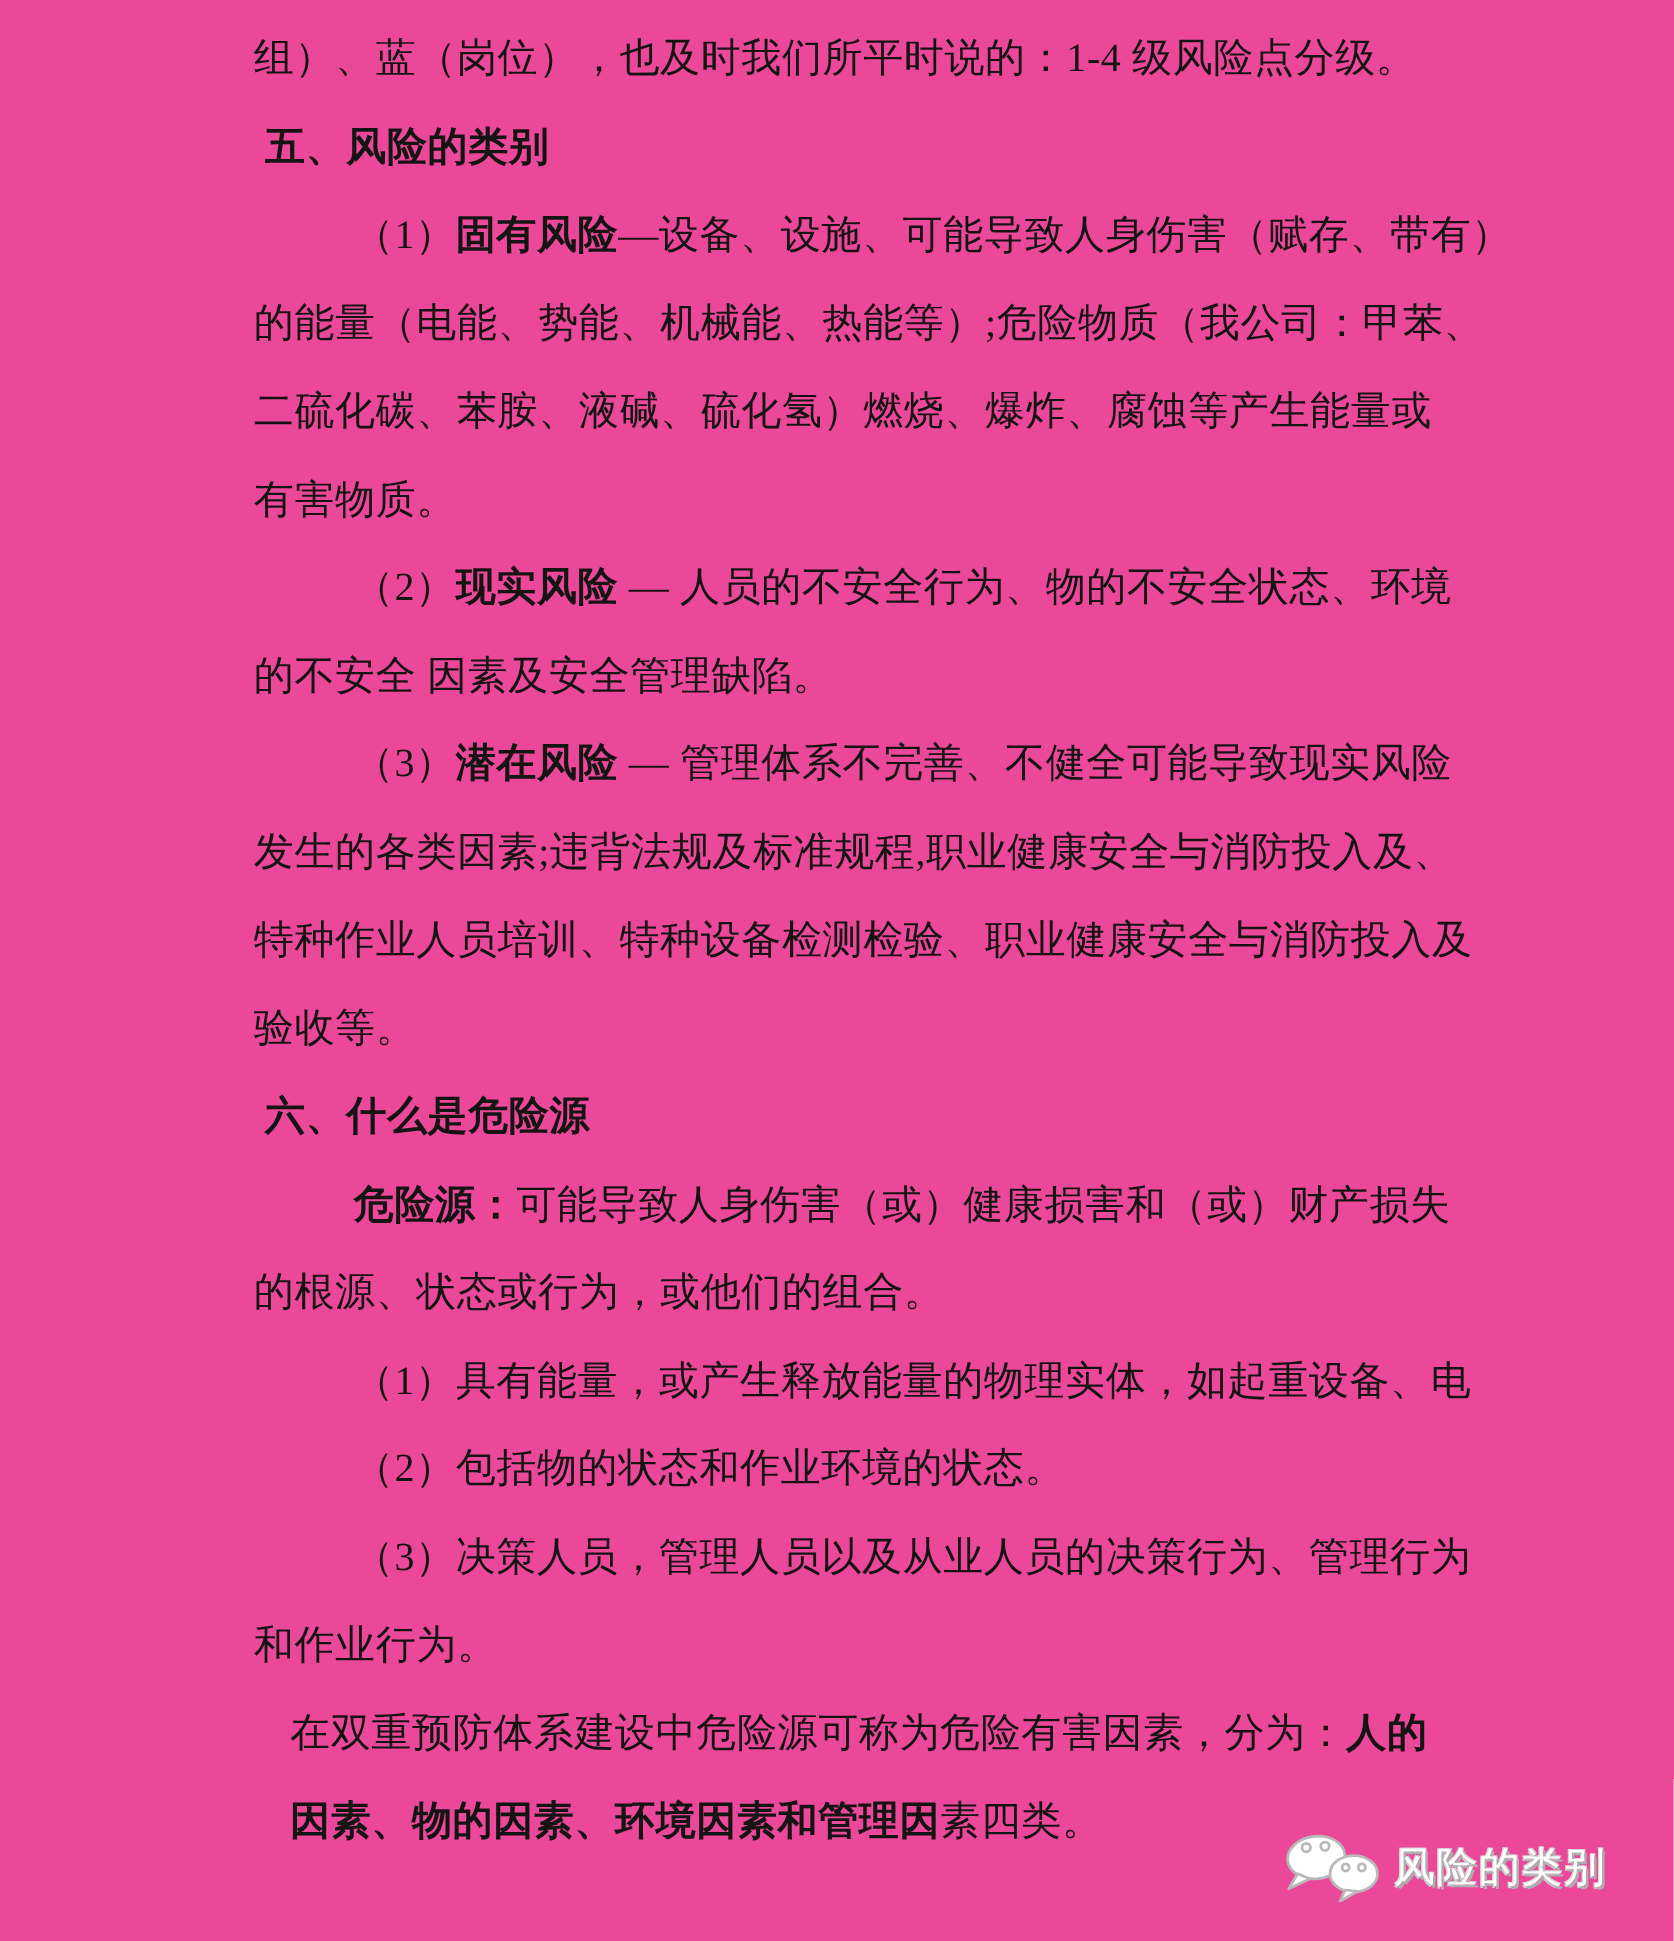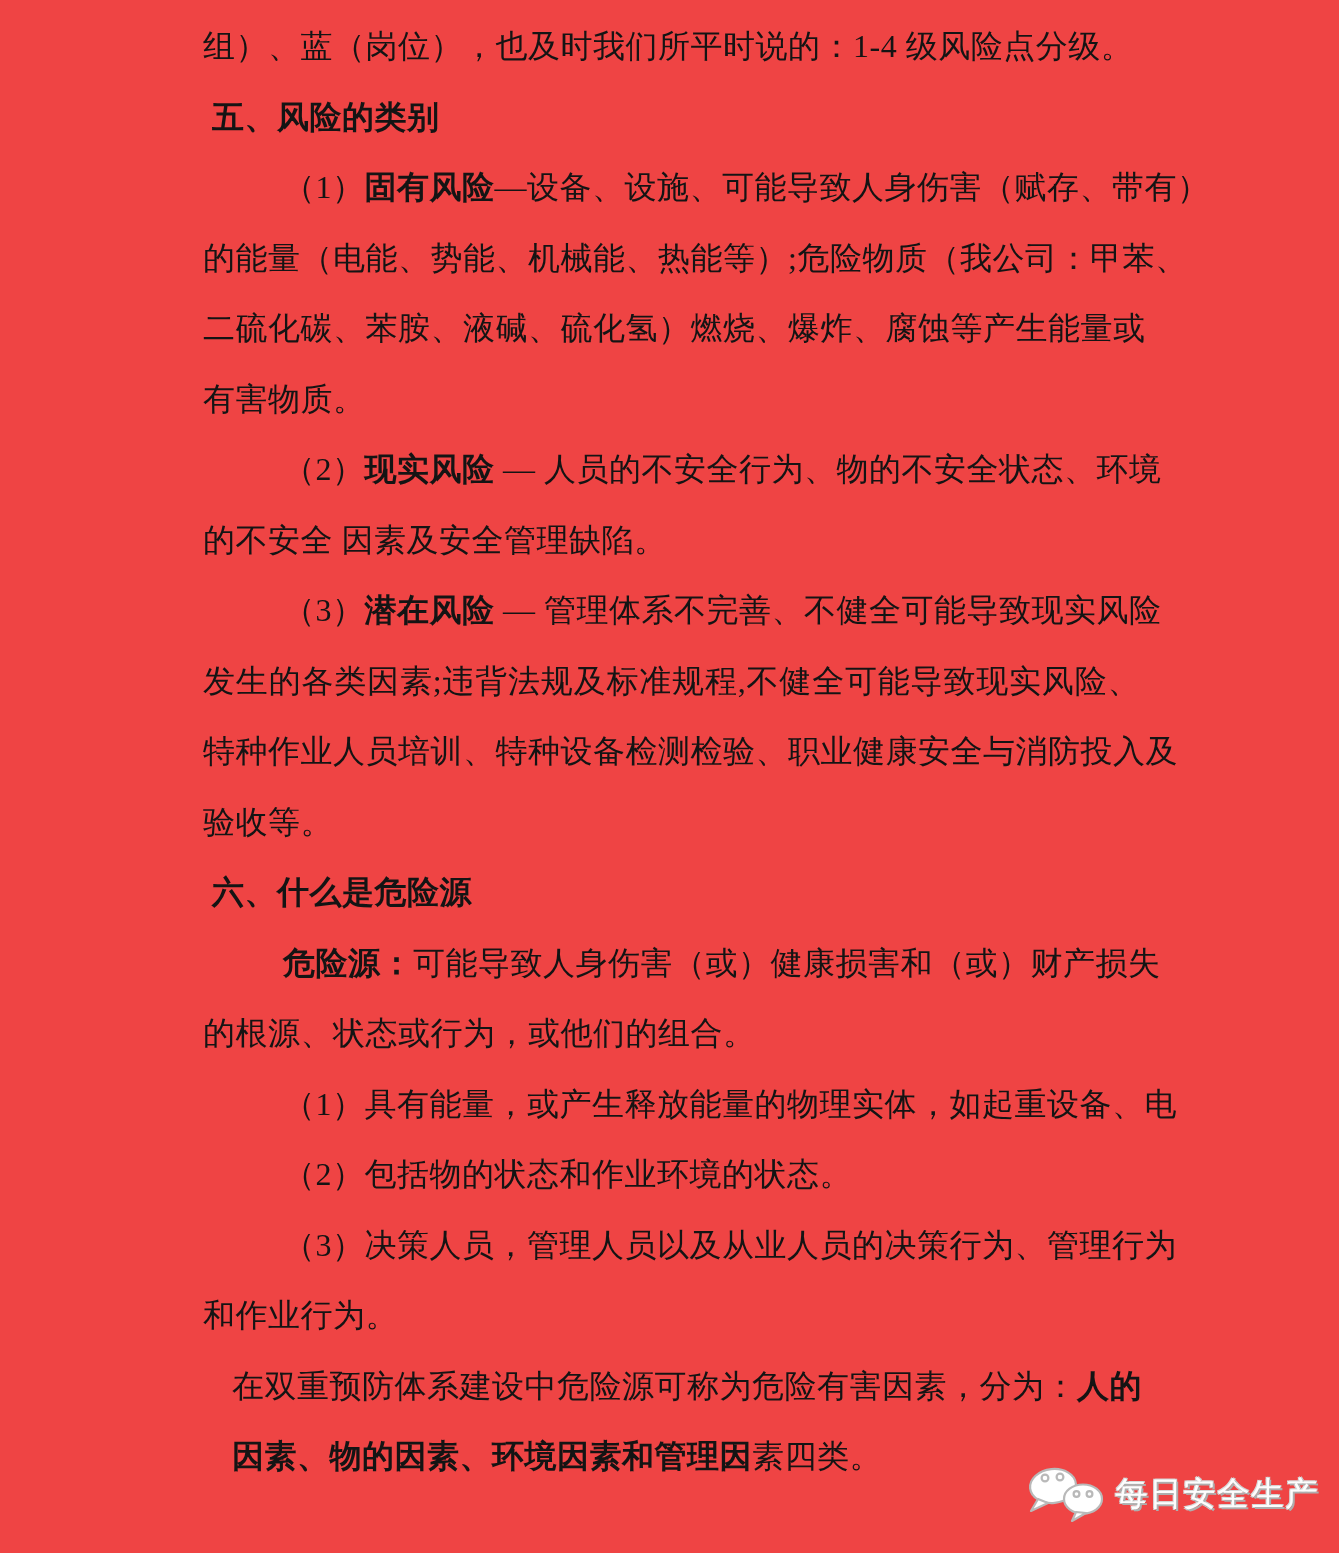--- a/index.html
+++ b/index.html
@@ -1,20 +1,20 @@
 <!DOCTYPE html>
 <html><head>
 <meta charset="utf-8">
 <style>
   html, body { margin: 0; padding: 0; background: #ffffff; }
   .page {
     position: relative;
     width: 1339px;
     height: 1553px;
-    background: #ef4444;
+    background: #ec4899;
     overflow: hidden;
     font-family: "Liberation Serif", "DejaVu Serif", serif;
     color: #141414;
   }
   .doc {
     position: absolute;
     left: 203px;
     top: 11px;
     width: 937px;
   }
@@ -65,21 +65,21 @@
   <div class="doc" id="doc">
       <div class="line body"><span class="seg">组）、蓝（岗位），也及时我们所平时说的：1-4 级风险点分级。</span></div>
       <div class="line heading"><span class="seg b">五、风险的类别</span></div>
       <div class="line para j"><span class="seg">（1）</span><span class="seg b">固有风险</span><span class="seg">—设备、设施、可能导致人身伤害（赋存、带有）</span></div>
       <div class="line body j"><span class="seg">的能量（电能、势能、机械能、热能等）;危险物质（我公司：甲苯、</span></div>
       <div class="line body j"><span class="seg">二硫化碳、苯胺、液碱、硫化氢）燃烧、爆炸、腐蚀等产生能量或</span></div>
       <div class="line body"><span class="seg">有害物质。</span></div>
       <div class="line para j"><span class="seg">（2）</span><span class="seg b">现实风险</span><span class="seg"> — 人员的不安全行为、物的不安全状态、环境</span></div>
       <div class="line body"><span class="seg">的不安全 因素及安全管理缺陷。</span></div>
       <div class="line para j"><span class="seg">（3）</span><span class="seg b">潜在风险</span><span class="seg"> — 管理体系不完善、不健全可能导致现实风险</span></div>
-      <div class="line body j"><span class="seg">发生的各类因素;违背法规及标准规程,不健全可能导致现实风险、</span></div>
+      <div class="line body j"><span class="seg">发生的各类因素;违背法规及标准规程,职业健康安全与消防投入及、</span></div>
       <div class="line body j"><span class="seg">特种作业人员培训、特种设备检测检验、职业健康安全与消防投入及</span></div>
       <div class="line body"><span class="seg">验收等。</span></div>
       <div class="line heading"><span class="seg b">六、什么是危险源</span></div>
       <div class="line para j"><span class="seg b">危险源：</span><span class="seg">可能导致人身伤害（或）健康损害和（或）财产损失</span></div>
       <div class="line body"><span class="seg">的根源、状态或行为，或他们的组合。</span></div>
       <div class="line para j"><span class="seg">（1）具有能量，或产生释放能量的物理实体，如起重设备、电</span></div>
       <div class="line para"><span class="seg">（2）包括物的状态和作业环境的状态。</span></div>
       <div class="line para j"><span class="seg">（3）决策人员，管理人员以及从业人员的决策行为、管理行为</span></div>
       <div class="line body"><span class="seg">和作业行为。</span></div>
       <div class="line quote j"><span class="seg">在双重预防体系建设中危险源可称为危险有害因素，分为：</span><span class="seg b">人的</span></div>
@@ -96,16 +96,16 @@
         <ellipse cx="57" cy="33" rx="19" ry="14.5"></ellipse>
         <path d="M 50 46 L 46 55 L 60 47 Z" stroke-linejoin="round"></path>
 
         <circle cx="19" cy="12" r="3.4"></circle>
         <circle cx="34" cy="11" r="3.4"></circle>
 
         <circle cx="50.5" cy="28" r="2.9"></circle>
         <circle cx="63.5" cy="28" r="2.9"></circle>
       </g>
     </svg>
-    <span class="wm-text">每日安全生产</span>
+    <span class="wm-text">风险的类别</span>
   </div>
 
 </div>
 
 </body></html>

